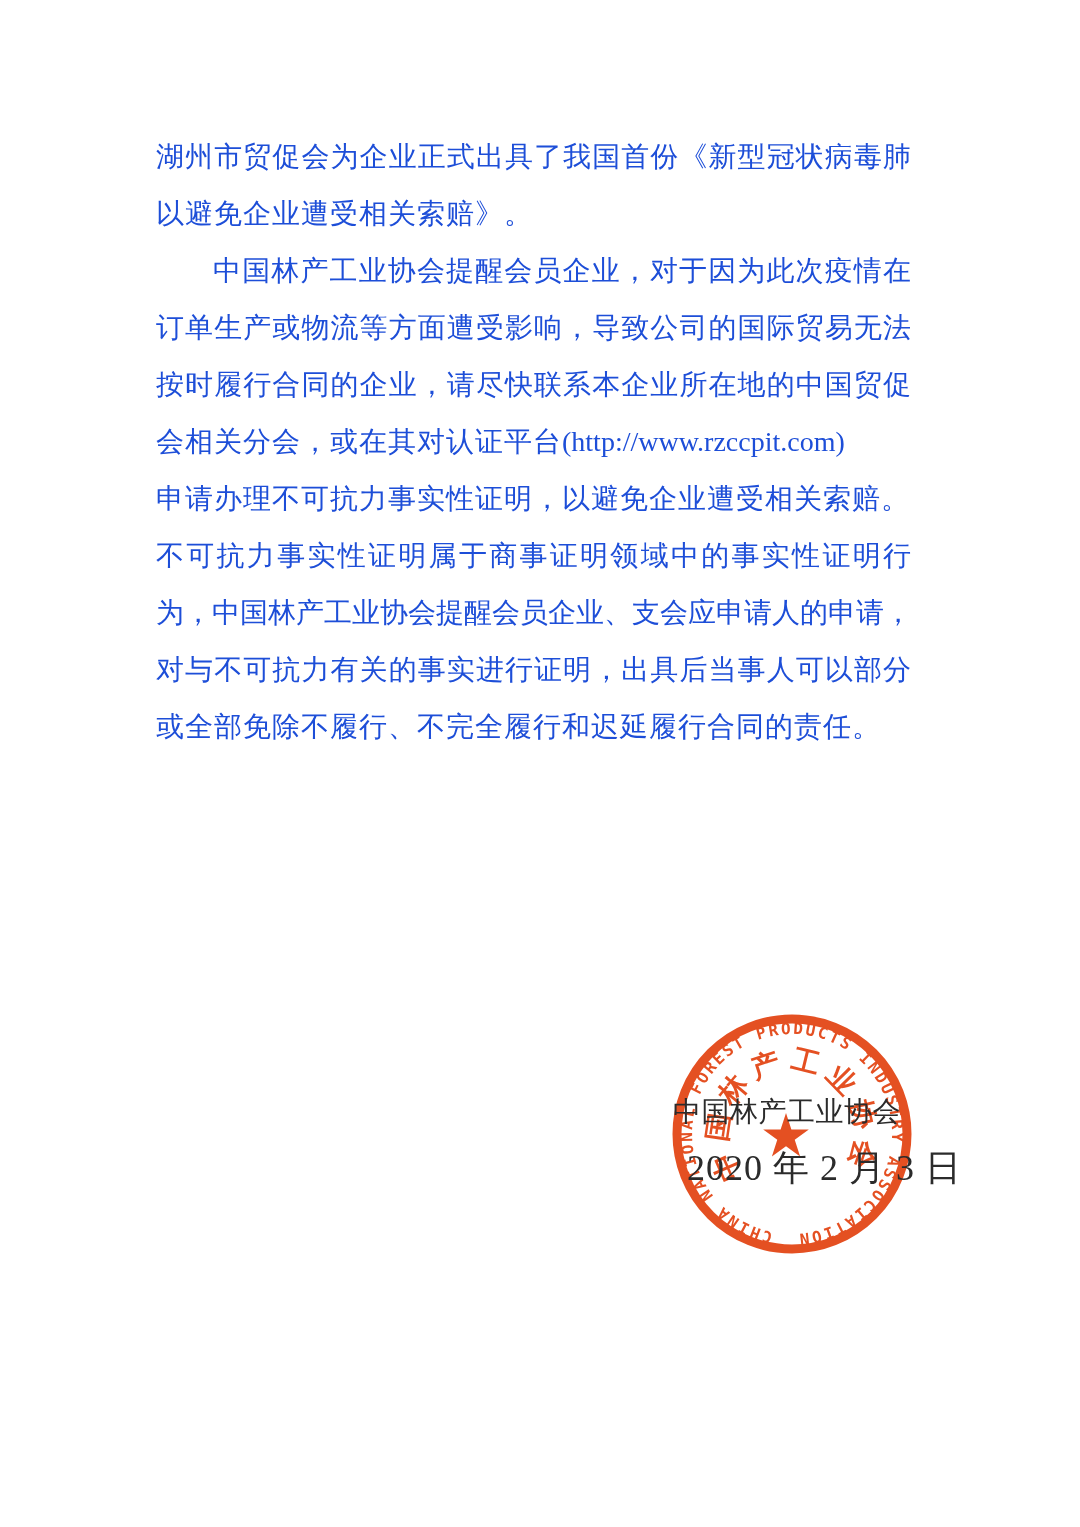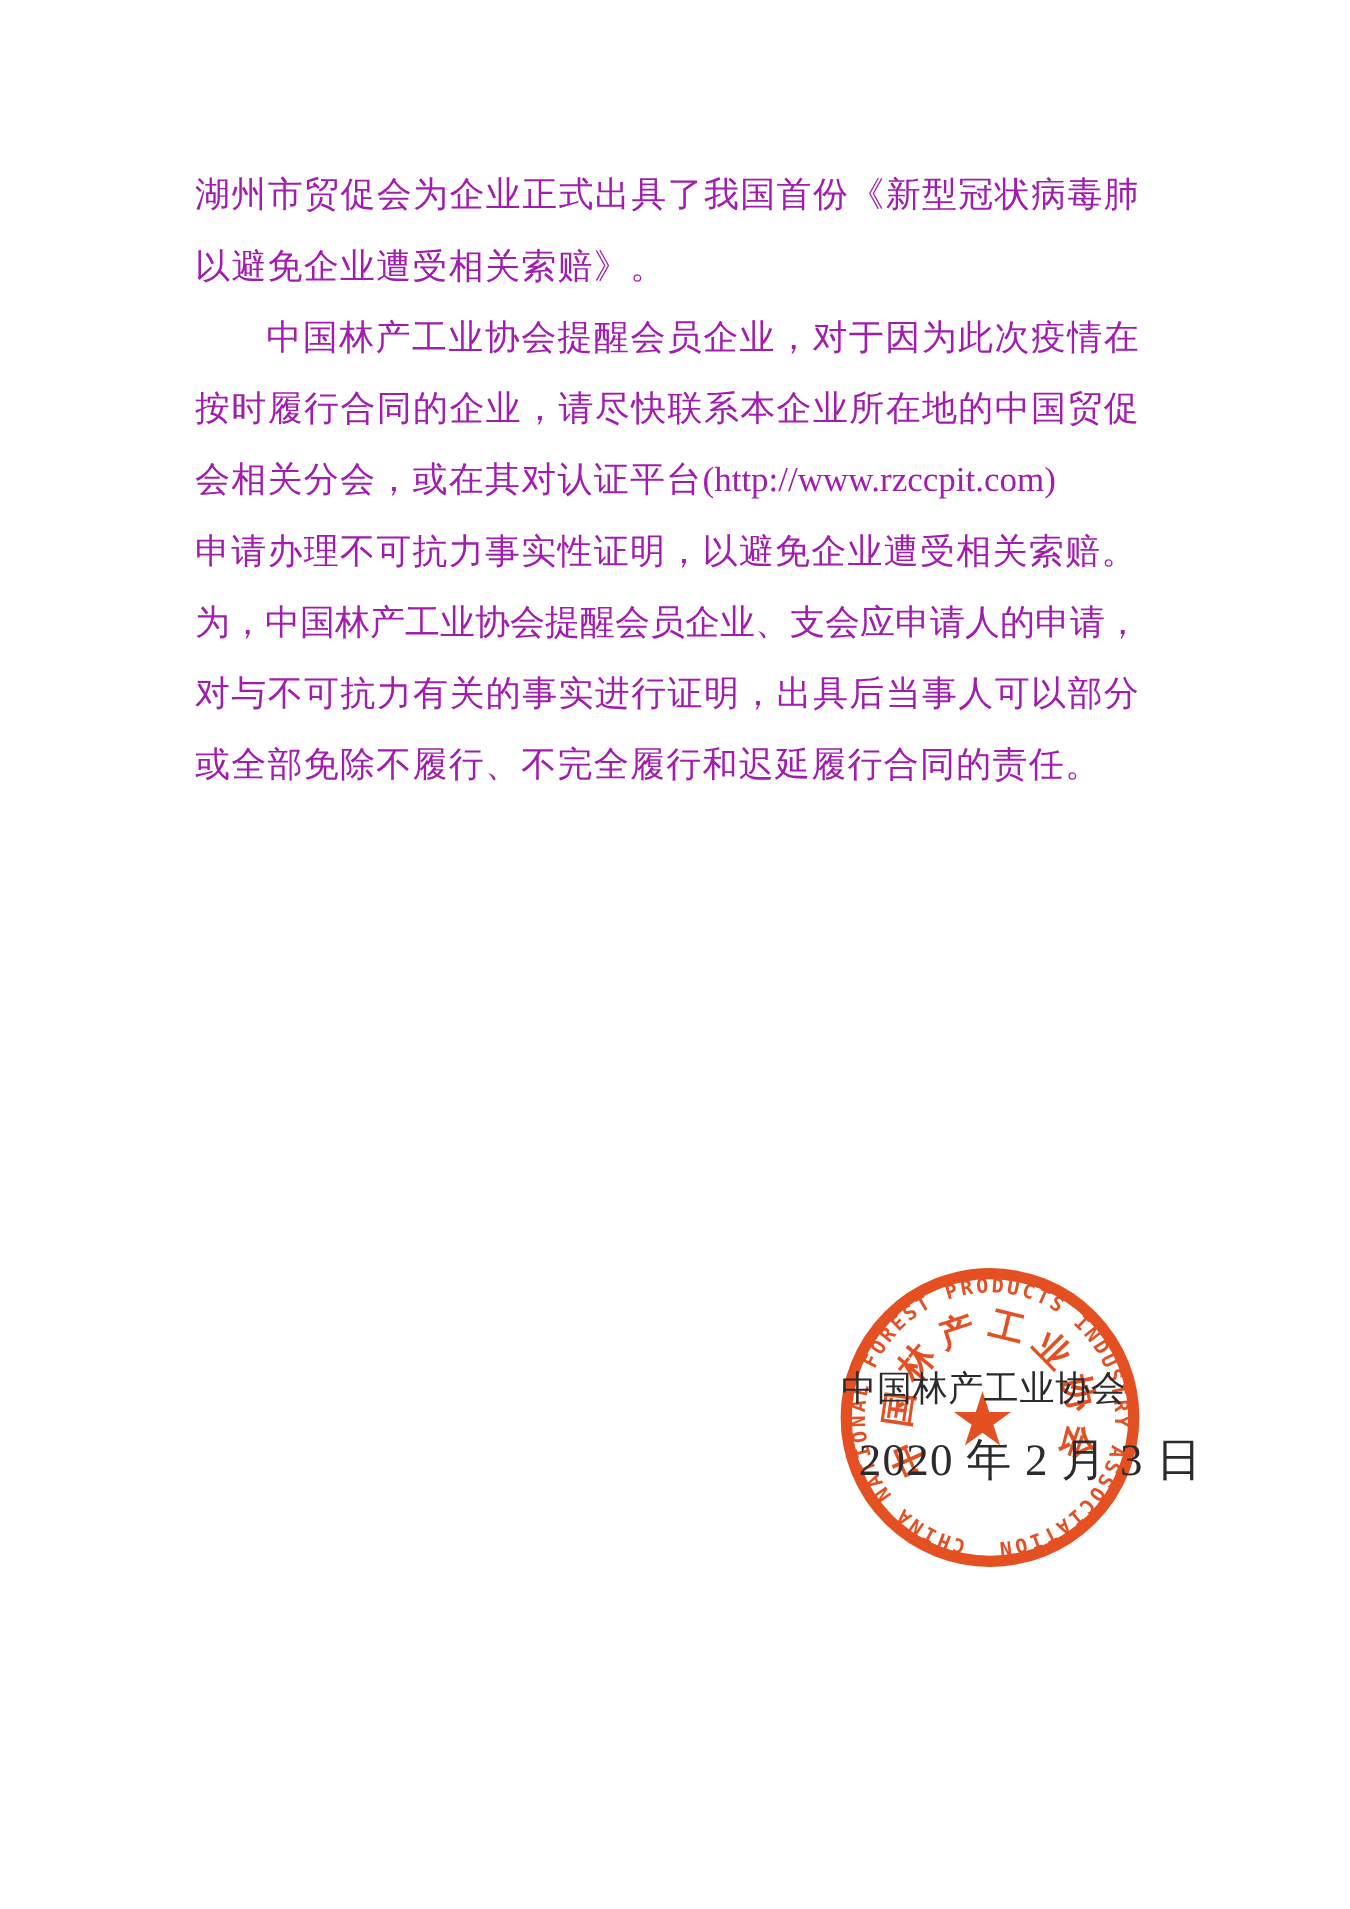--- a/index.html
+++ b/index.html
@@ -3,21 +3,21 @@
 <meta charset="utf-8">
 <style>
   * { margin:0; padding:0; box-sizing:border-box; }
   html,body { width:1080px; height:1527px; background:#ffffff; overflow:hidden;
               font-family:"Liberation Serif", serif; }
   .page { position:relative; width:1080px; height:1527px; background:#ffffff; }
 
   
   .doc-body { position:absolute; left:156px; top:128px; width:756px; }
   .ln { height:57px; line-height:57px; font-size:28px; letter-spacing:1px;
-        color:#a21caf; white-space:nowrap; }
+        color:#1d4ed8; white-space:nowrap; }
   .just { text-align:justify; text-align-last:justify; white-space:normal; }
   .ind  { text-indent:57px; }
   .tight{ letter-spacing:0; }
   .url  { font-family:Liberation Serif, serif; font-size:28px; letter-spacing:0; }
 
   
   .sig-org  { position:absolute; left:673px; top:1084px; height:56px; line-height:56px;
               font-size:28px; letter-spacing:0.5px; color:#2b2b2b; z-index:3; white-space:nowrap; }
   .sig-date { position:absolute; left:687px; top:1140px; height:56px; line-height:56px;
               font-size:36px; letter-spacing:1px; color:#2b2b2b; z-index:3; white-space:nowrap; }
@@ -27,23 +27,25 @@
 </style>
 </head>
 <body>
 
 <div class="page">
 
   <div class="doc-body">
     <div class="ln just">湖州市贸促会为企业正式出具了我国首份《新型冠状病毒肺</div>
     <div class="ln">以避免企业遭受相关索赔》。</div>
     <div class="ln just ind">中国林产工业协会提醒会员企业，对于因为此次疫情在</div>
+    <div class="ln just">订单生产或物流等方面遭受影响，导致公司的国际贸易无法</div>
     <div class="ln just">按时履行合同的企业，请尽快联系本企业所在地的中国贸促</div>
     <div class="ln"><span>会相关分会，或在其对认证平台</span><span class="url">(http://www.rzccpit.com)</span></div>
     <div class="ln">申请办理不可抗力事实性证明，以避免企业遭受相关索赔。</div>
+    <div class="ln just">不可抗力事实性证明属于商事证明领域中的事实性证明行</div>
     <div class="ln just tight">为，中国林产工业协会提醒会员企业、支会应申请人的申请，</div>
     <div class="ln just">对与不可抗力有关的事实进行证明，出具后当事人可以部分</div>
     <div class="ln">或全部免除不履行、不完全履行和迟延履行合同的责任。</div>
   </div>
 
   <svg class="seal-svg" width="260" height="260" viewBox="0 0 260 260" xmlns="http://www.w3.org/2000/svg" xmlns:xlink="http://www.w3.org/1999/xlink">
     <defs>
       <path id="ringPath" d="M 130,230 A 100,100 0 1 1 130.01,230" fill="none"></path>
       <path id="innerPath" d="M 130,194 A 64,64 0 1 1 130.01,194" fill="none"></path>
     </defs>

